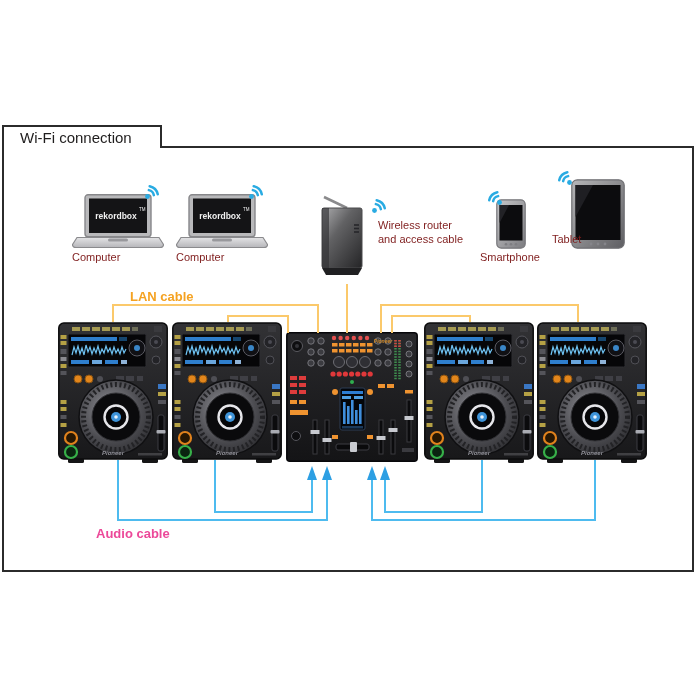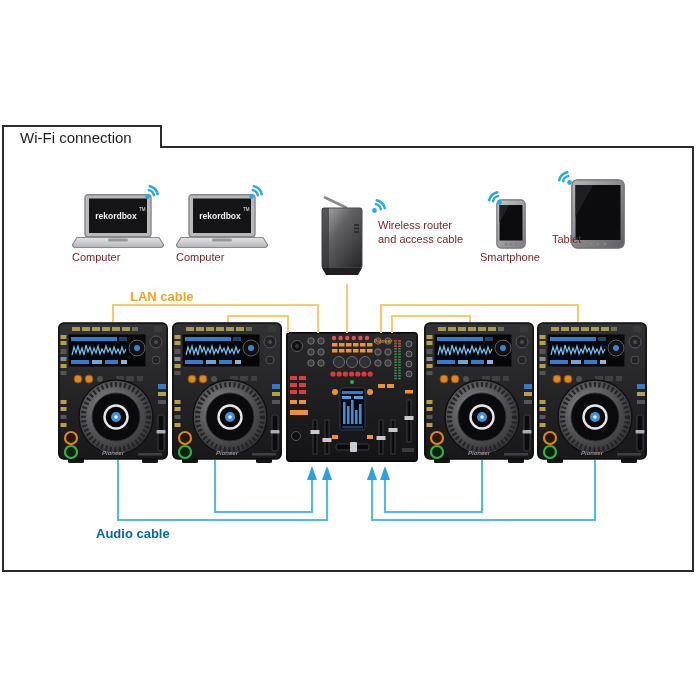--- a/index.html
+++ b/index.html
@@ -4,21 +4,21 @@
 <style>
   html,body{margin:0;padding:0;background:#fff;}
   .canvas{position:relative;width:700px;height:700px;background:#ffffff;overflow:hidden;
           font-family:"Liberation Sans","DejaVu Sans",sans-serif;}
   .scene{position:absolute;left:0;top:0;}
   .txt{position:absolute;color:#7f1d1d;font-size:11px;line-height:14px;}
   .center{text-align:left;}
   .title{position:absolute;left:20px;top:129px;width:140px;font-size:15px;font-weight:normal;color:#1f1d1d;}
   .cable-label{position:absolute;font-size:13px;font-weight:bold;}
   .lan-label{left:106px;top:289px;color:#F5A221;margin-left:24px;}
-  .audio-label{left:96px;top:526px;color:#0369a1;}
+  .audio-label{left:96px;top:526px;color:#ec4899;}
   svg text{font-family:"Liberation Sans","DejaVu Sans",sans-serif;}
 </style>
 </head>
 <body>
 
 <div class="canvas">
 
 <svg class="scene" width="700" height="700" viewBox="0 0 700 700">
   <defs>
     <linearGradient id="g-cdj" x1="0" y1="0" x2="0" y2="1">

